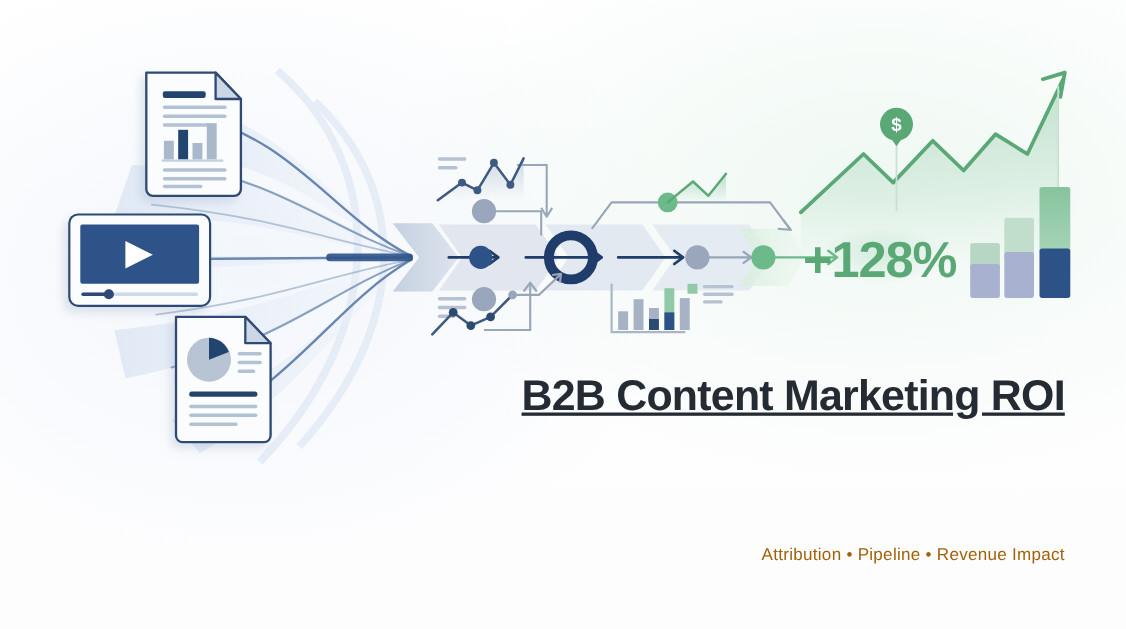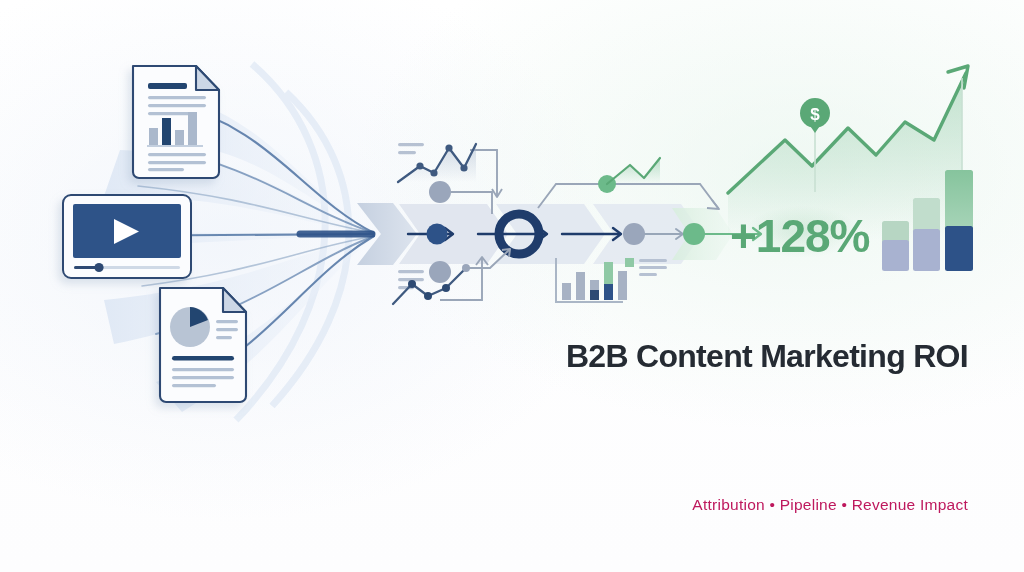--- a/index.html
+++ b/index.html
@@ -23,36 +23,37 @@
   
   .art{position:absolute;left:0;top:0;width:1024px;height:572px;}
 
   
   .textblock{
     position:absolute;right:56px;top:340px;width:700px;
     text-align:right;
   }
   .headline{
     margin:0;
-    font-size:32px;line-height:1.06;
+    font-size:39px;line-height:1.06;
     font-weight:bold;
     letter-spacing:-0.7px;
     color:#252b33;
+    text-decoration:underline;
   }
   .subhead{
     margin:13px 0 0 0;
     font-size:27px;line-height:1.12;
     font-weight:normal;
     letter-spacing:-0.2px;
     color:#2f3740;
   }
   .kicker{
     position:absolute;right:56px;top:496px;
     font-size:15.5px;letter-spacing:.25px;
-    color:#be185d;
+    color:#a16207;
     text-align:right;
   }
   .stat-glow{
     position:absolute;left:722px;top:196px;width:160px;height:72px;
     border-radius:50%;
     background:radial-gradient(closest-side, rgba(106,184,132,.20), rgba(106,184,132,0) 72%);
     pointer-events:none;
   }
 </style>
 </head>

